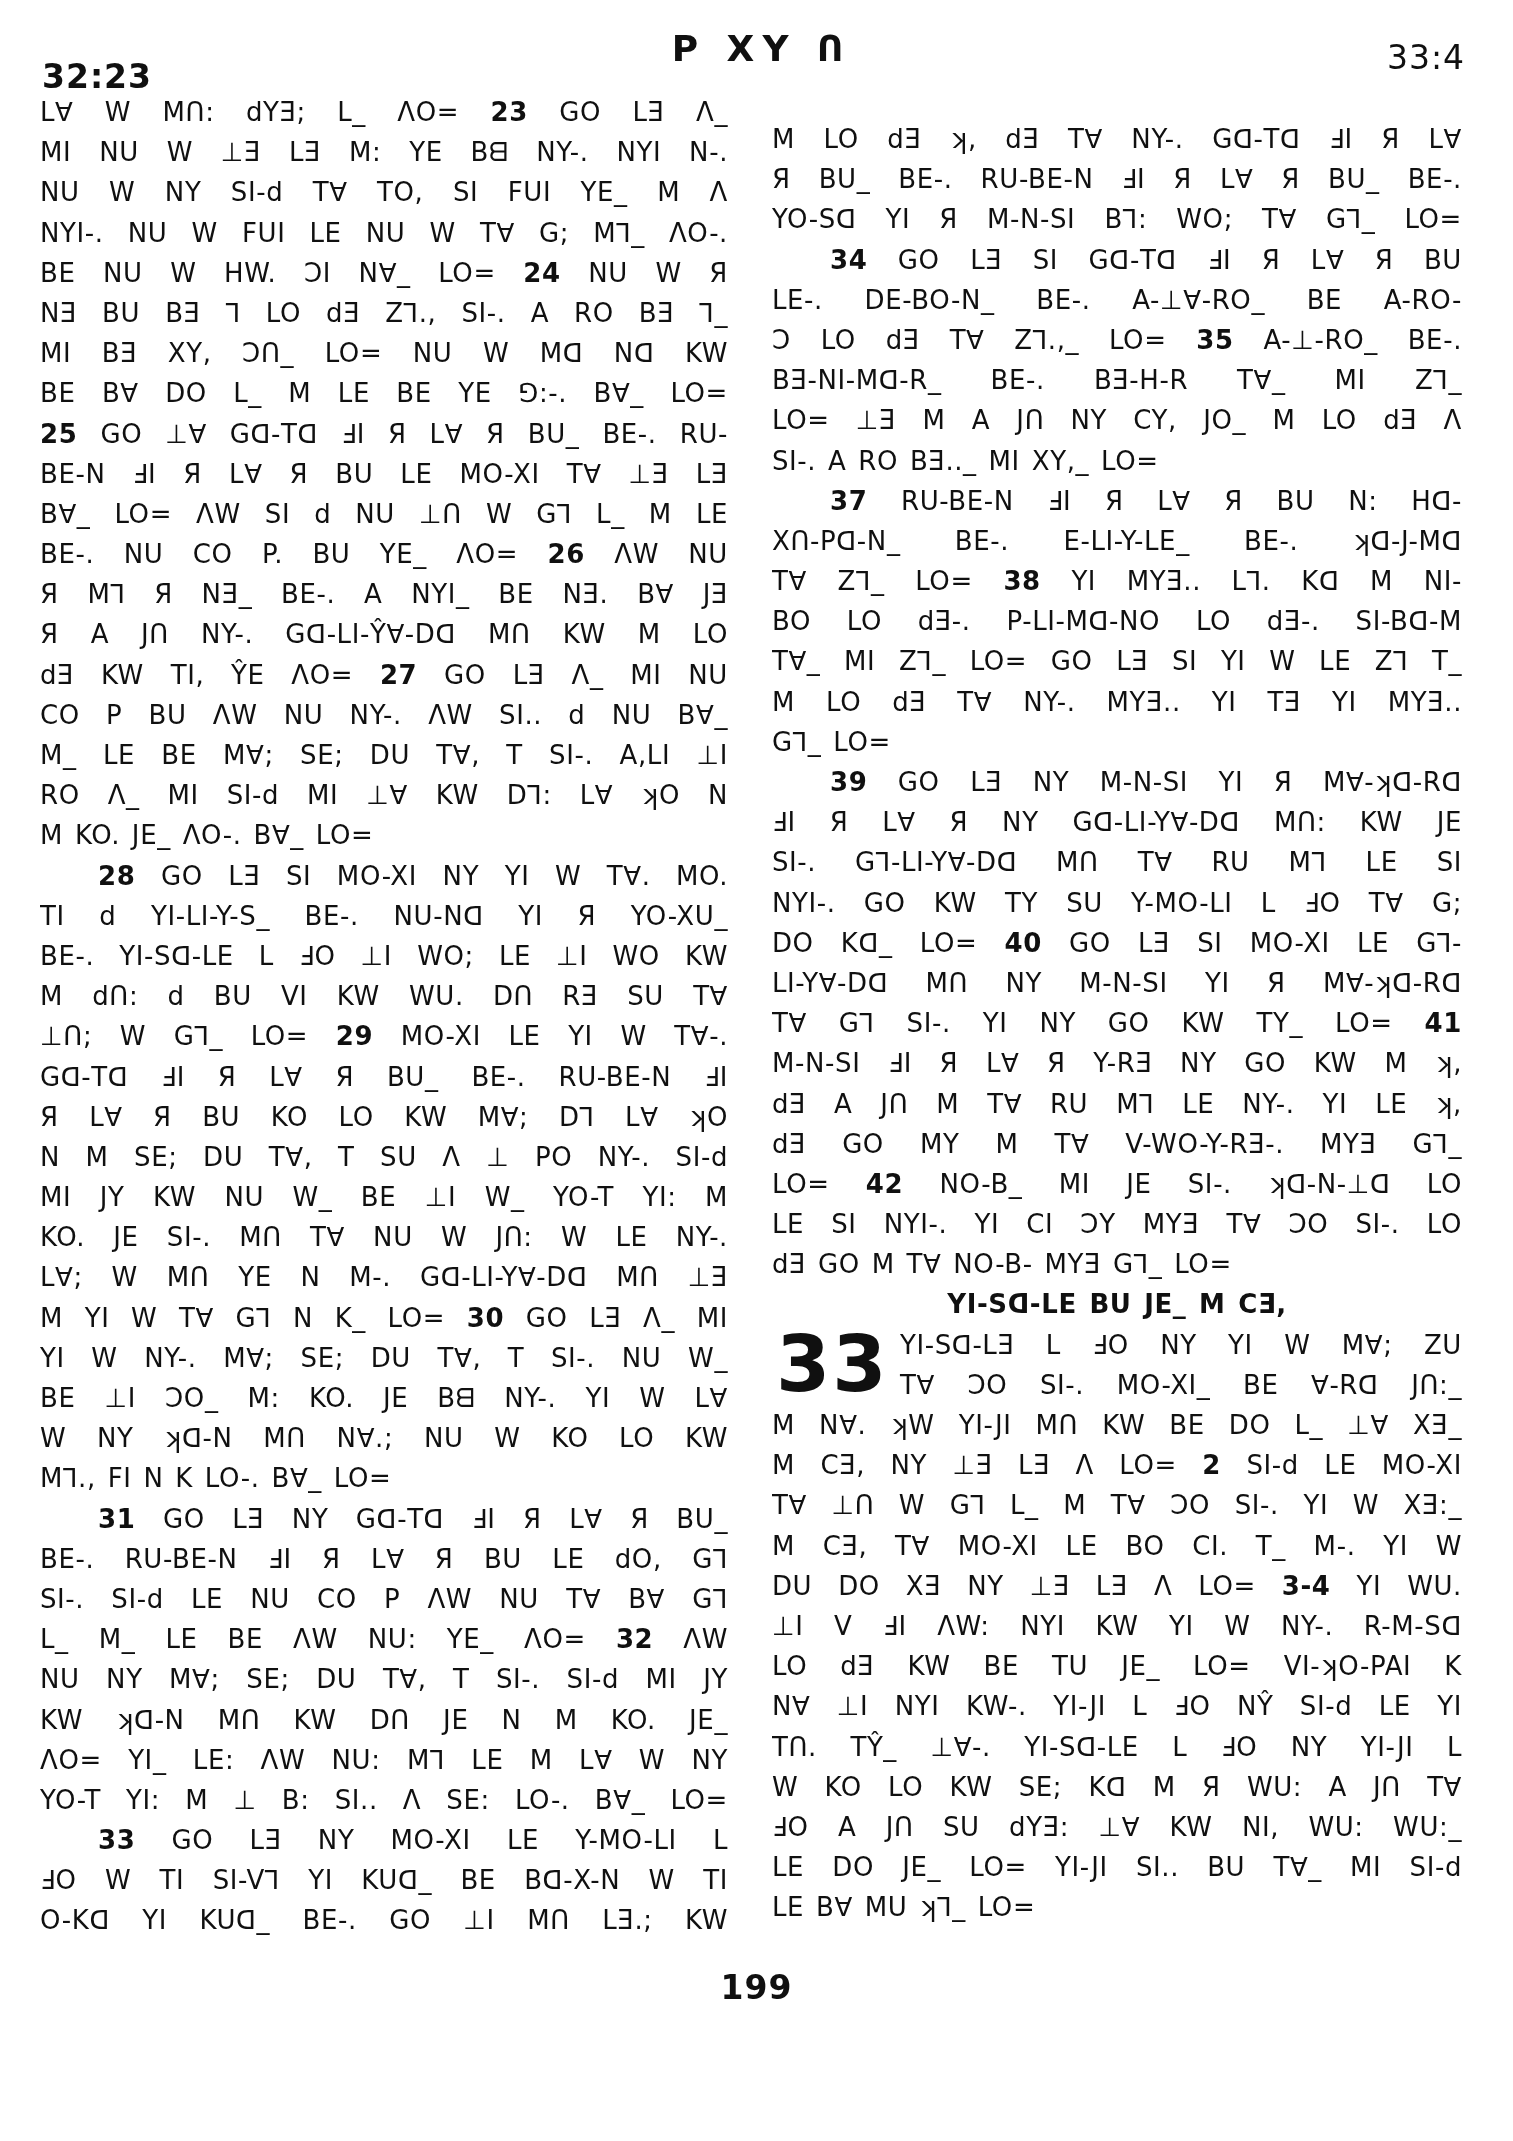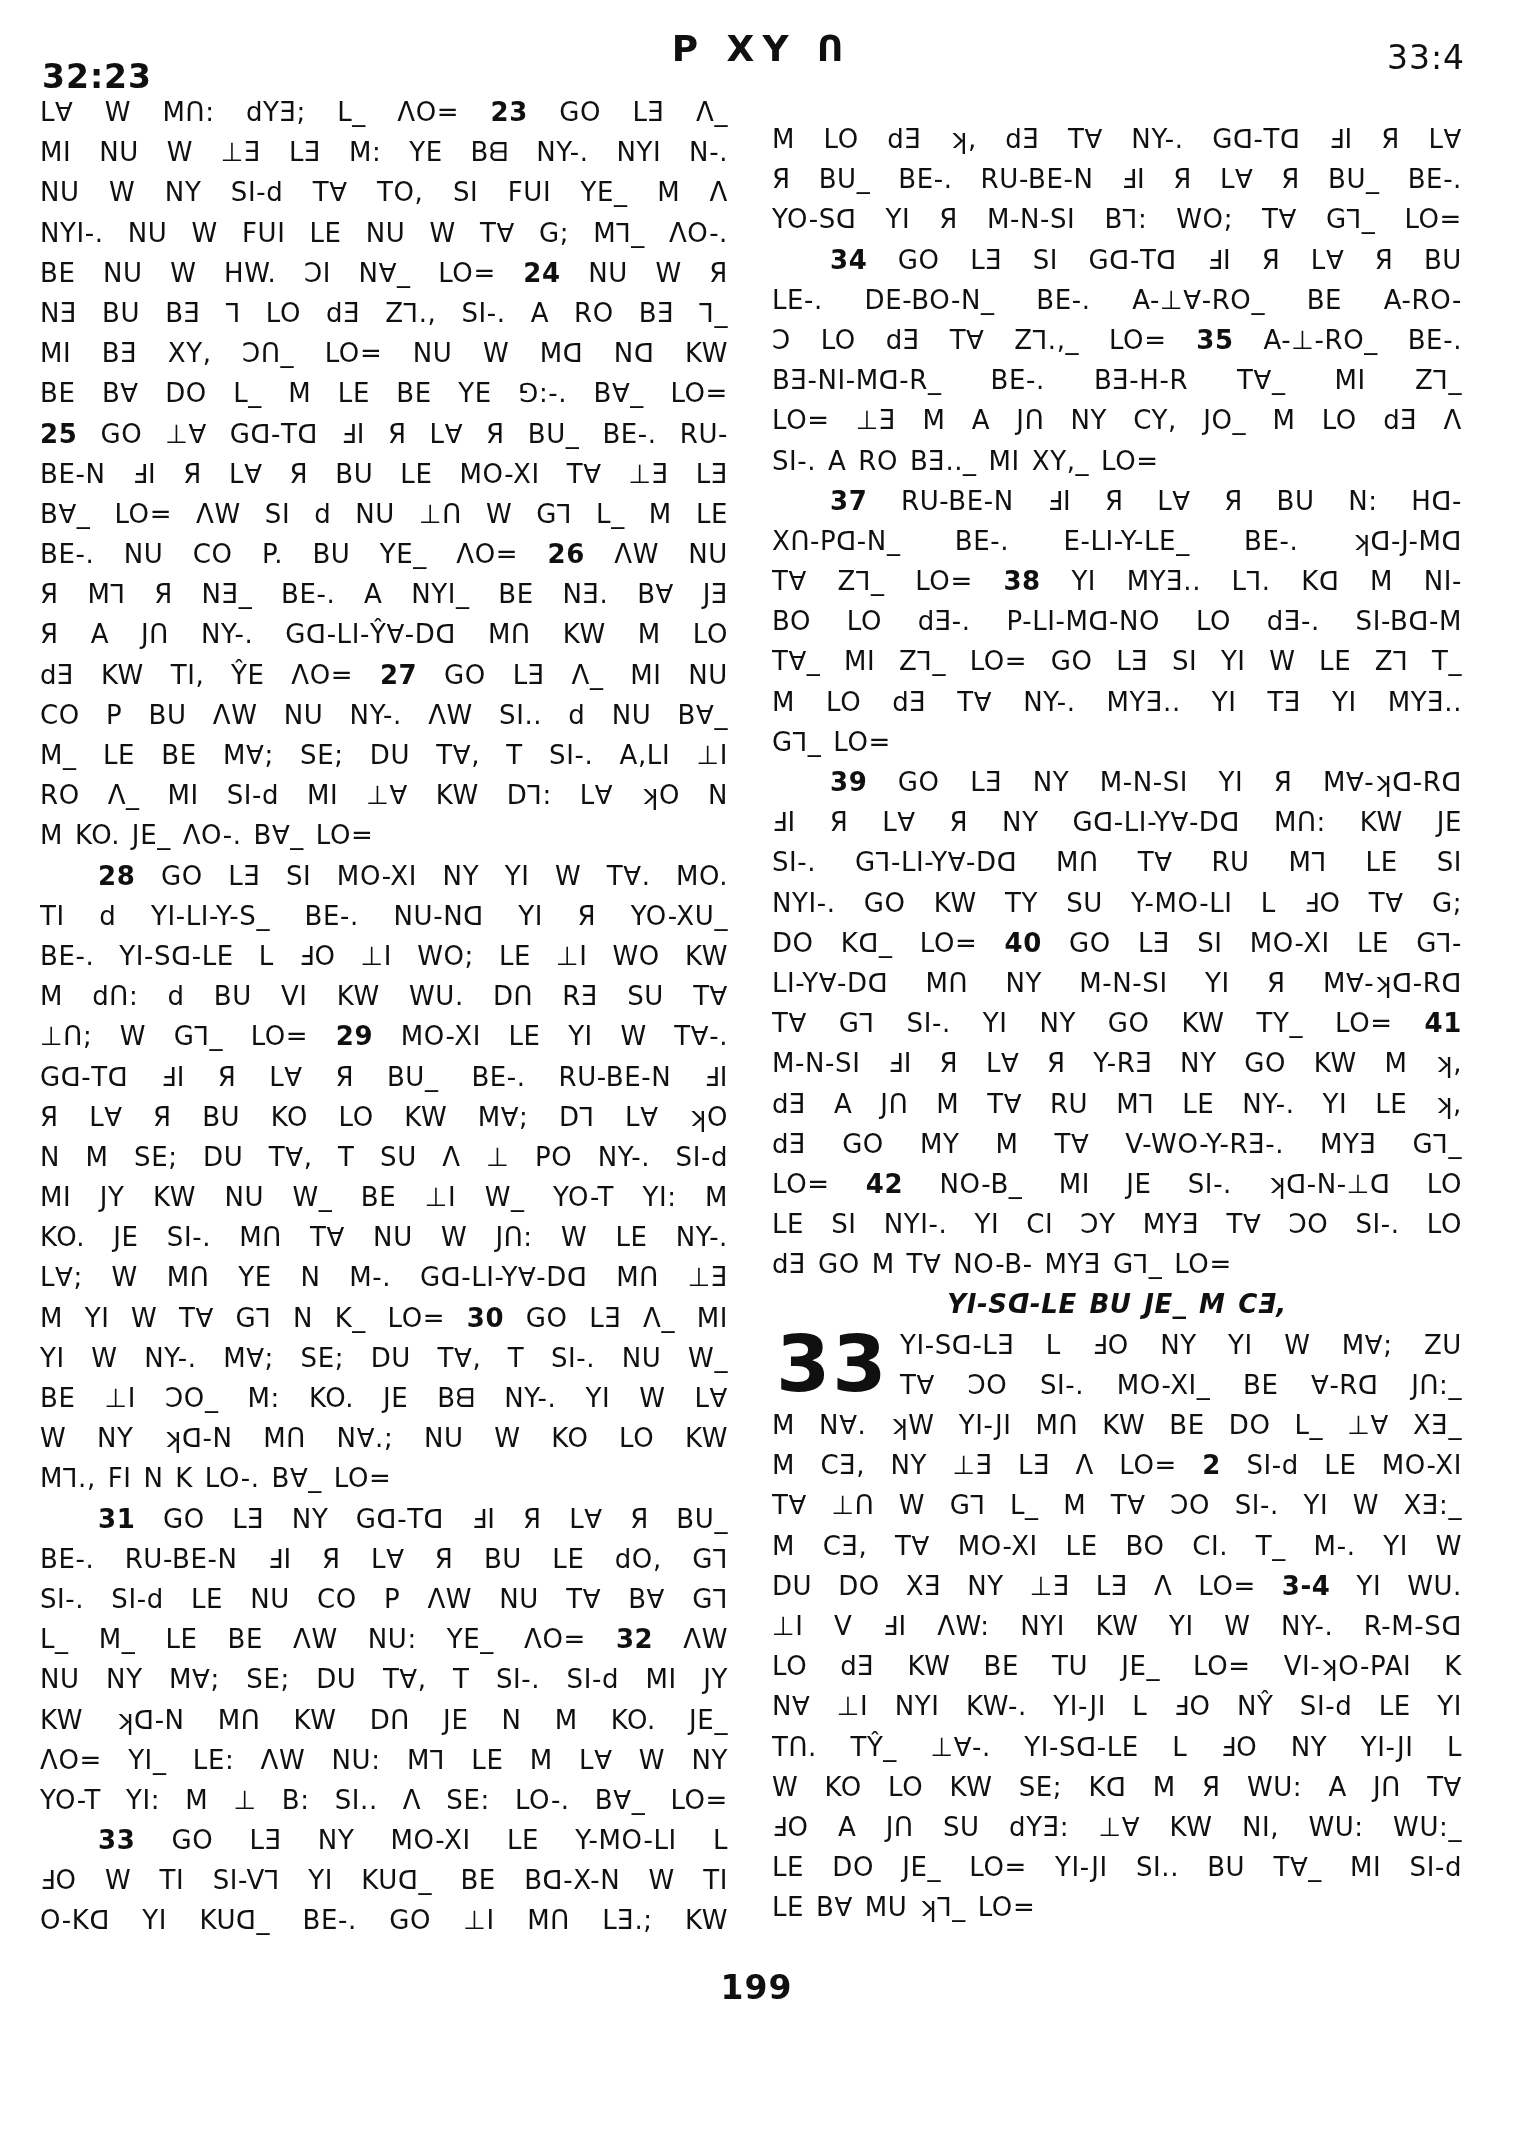--- a/index.html
+++ b/index.html
@@ -10,21 +10,21 @@
   #hdr-title{position:absolute;left:5px;top:28px;width:100%;text-align:center;font-size:36px;font-weight:bold;letter-spacing:8px;}
   #hdr-right{position:absolute;right:48px;top:38px;font-size:33px;font-weight:normal;letter-spacing:1px;}
   
   .col{position:absolute;top:92px;}
   #col-left{left:40px;width:688px;}
   #col-right{left:772px;width:690px;margin-top:27px;}
   .line{height:40.2px;line-height:40.2px;font-size:26px;letter-spacing:0.6px;word-spacing:3px;
         text-align:justify;text-align-last:justify;overflow:hidden;white-space:nowrap;}
   .line b{font-weight:bold;}
   .line.e{text-align-last:left;}
-  .line.h{text-align-last:center;font-weight:bold;font-style:italic;}
+  .line.h{text-align-last:center;font-weight:bold;}
   .line.i{padding-left:58px;}
   .line.d1,.line.d2{padding-left:128px;position:relative;}
   .line.d1{overflow:visible;}
   .dropcap{position:absolute;left:4px;top:-2px;width:118px;font-size:78px;line-height:82px;
            font-weight:bold;text-align:left;letter-spacing:2px;text-align-last:left;}
   
   #footer{position:absolute;left:0;top:1968px;width:100%;text-align:center;font-size:33px;font-weight:bold;letter-spacing:1px;}
 </style>
 </head>
 <body>

